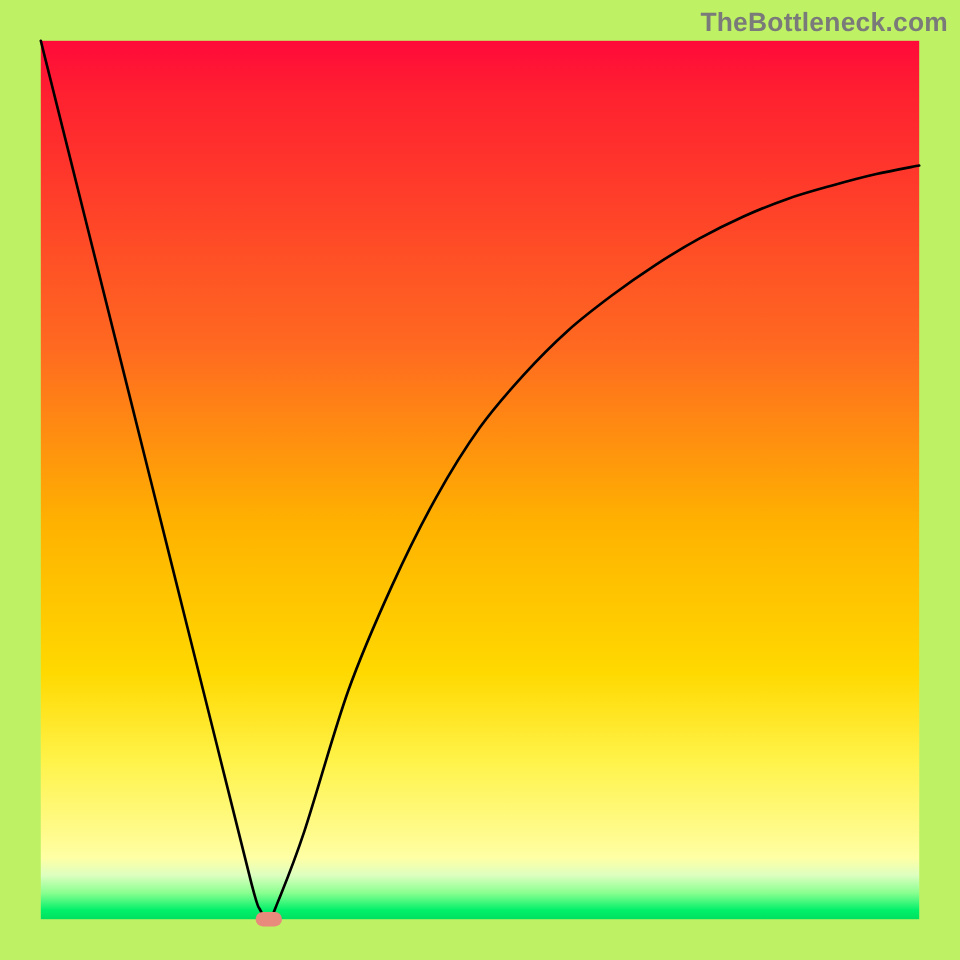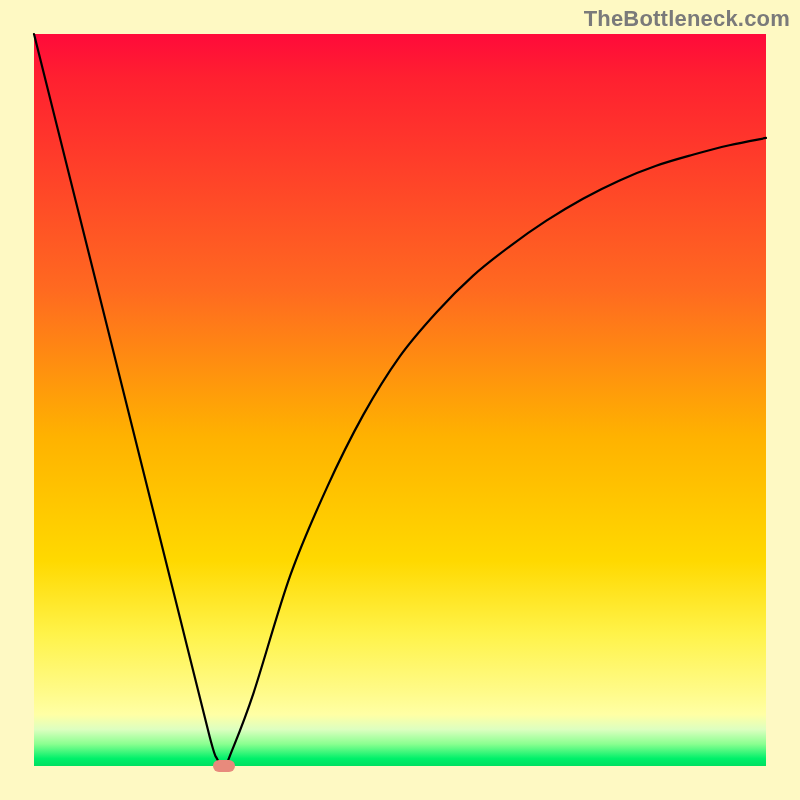--- a/index.html
+++ b/index.html
@@ -6,21 +6,21 @@
     margin: 0;
     padding: 0;
     width: 800px;
     height: 800px;
     overflow: hidden;
   }
   .frame {
     position: relative;
     width: 800px;
     height: 800px;
-    background: #fef9c3;
+    background: #bef264;
   }
   .plot-area {
     position: absolute;
     left: 34px;
     top: 34px;
     width: 732px;
     height: 732px;
     
     background: linear-gradient(
       to bottom,

